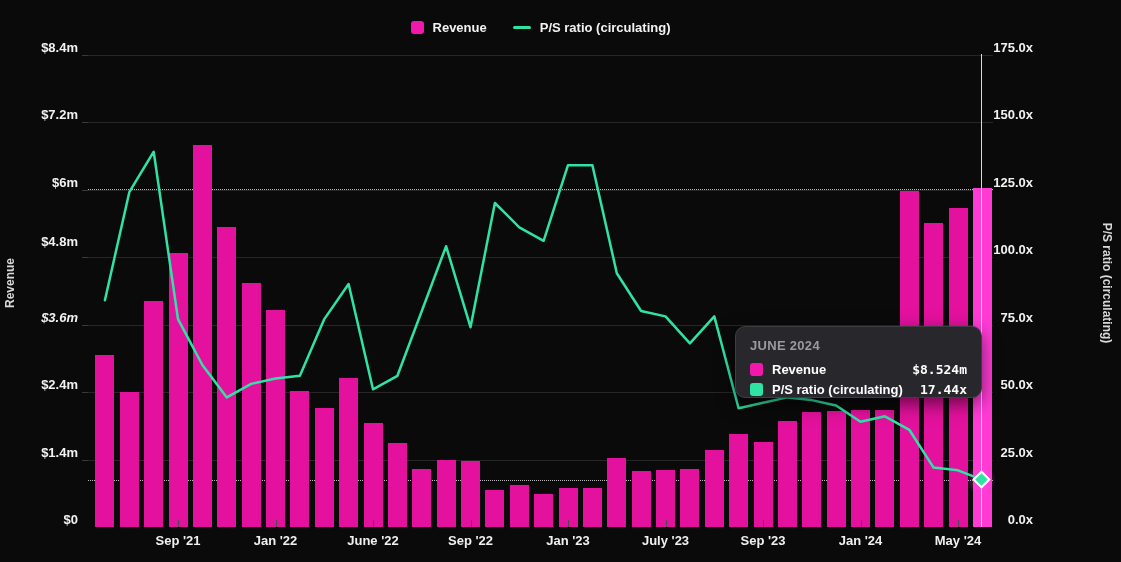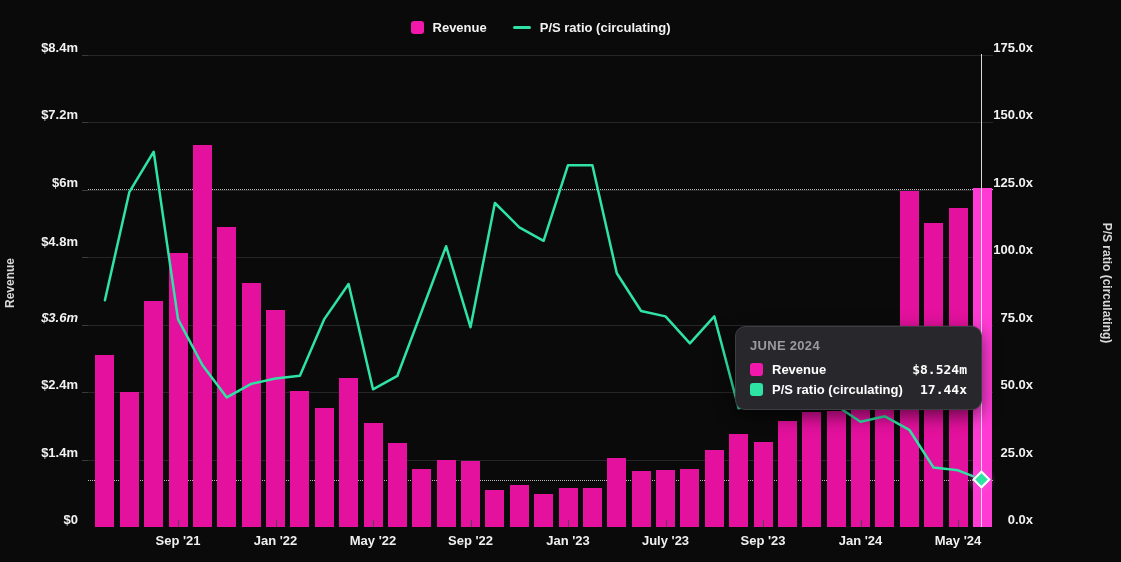--- a/index.html
+++ b/index.html
@@ -26,21 +26,21 @@
   .watermark .u{color:#6b6b6e;}
   .bar{position:absolute;width:19px;background:#e3119d;}
   .bar.hl{background:#ff3bd4;}
   .dotline{position:absolute;left:88px;width:905px;height:0;border-top:1px dotted #b9b9bc;}
   .crosshair-v{position:absolute;left:981px;top:54px;width:1px;height:473px;background:rgba(240,240,240,.9);}
   svg.line-layer{position:absolute;left:0;top:0;pointer-events:none;}
   .marker-glow{position:absolute;left:966px;top:465px;width:30px;height:30px;border-radius:50%;
     background:radial-gradient(circle,rgba(255,80,220,.55) 0%,rgba(255,80,220,0) 70%);}
   .marker{position:absolute;left:975px;top:473px;width:9px;height:9px;background:#2fe3a5;
     border:2px solid #fff;transform:rotate(45deg);}
-  .tooltip{position:absolute;left:735px;top:326px;width:247px;height:84px;background:#28282c;
+  .tooltip{position:absolute;left:735px;top:326px;width:247px;height:72px;background:#28282c;
     border:1px solid #3d3d42;border-radius:10px;box-shadow:0 6px 18px rgba(0,0,0,.55);box-sizing:border-box;
     padding:11px 14px 10px 14px;}
   .tooltip-title{font-size:13px;font-weight:600;color:#9a9aa0;letter-spacing:.3px;margin-bottom:9px;}
   .t-row{display:flex;align-items:center;gap:9px;font-size:13px;font-weight:700;color:#fff;margin-bottom:5px;}
   .t-row .val{margin-left:auto;font-family:"DejaVu Sans Mono",monospace;font-weight:700;font-size:13px;}
 </style>
 </head>
 <body>
 
 <div class="tt-chart">
@@ -137,21 +137,21 @@
       <div class="yr" style="top: 377px;">50.0x</div>
       <div class="ytick" style="top: 459.5px;"></div>
       <div class="yl" style="top: 444.5px;">$1.4m</div>
       <div class="yr" style="top: 444.5px;">25.0x</div>
       <div class="yl" style="top: 512px;">$0</div>
       <div class="yr" style="top: 512px;">0.0x</div>
       <div class="xl" style="left: 143.025px;">Sep '21</div>
       <div class="xtick" style="left: 178.025px;"></div>
       <div class="xl" style="left: 240.525px;">Jan '22</div>
       <div class="xtick" style="left: 275.525px;"></div>
-      <div class="xl" style="left: 338.025px;">May '22</div>
+      <div class="xl" style="left: 338.025px;">June '22</div>
       <div class="xtick" style="left: 373.025px;"></div>
       <div class="xl" style="left: 435.525px;">Sep '22</div>
       <div class="xtick" style="left: 470.525px;"></div>
       <div class="xl" style="left: 533.025px;">Jan '23</div>
       <div class="xtick" style="left: 568.025px;"></div>
       <div class="xl" style="left: 630.525px;">July '23</div>
       <div class="xtick" style="left: 665.525px;"></div>
       <div class="xl" style="left: 728.025px;">Sep '23</div>
       <div class="xtick" style="left: 763.025px;"></div>
       <div class="xl" style="left: 825.525px;">Jan '24</div>

